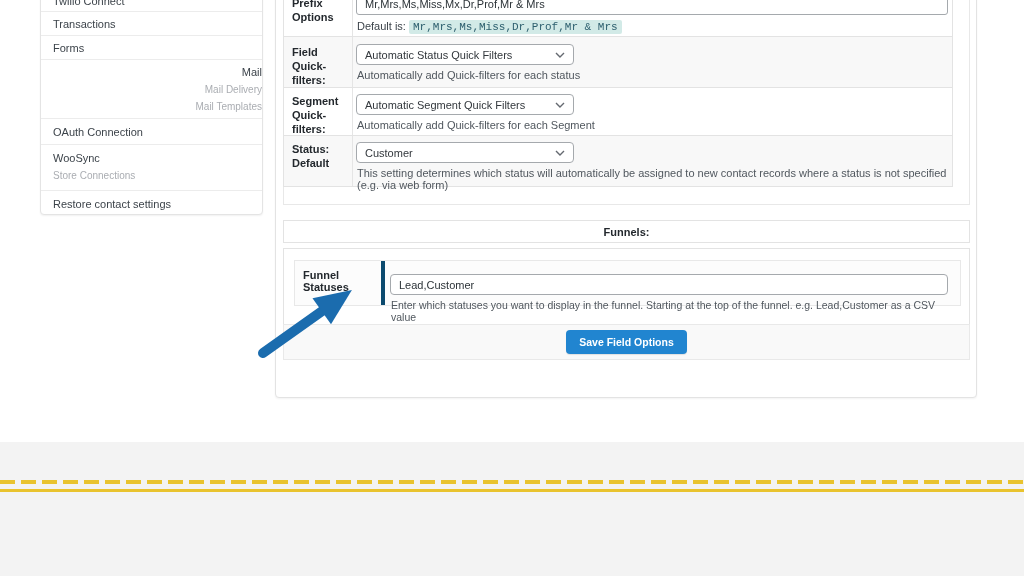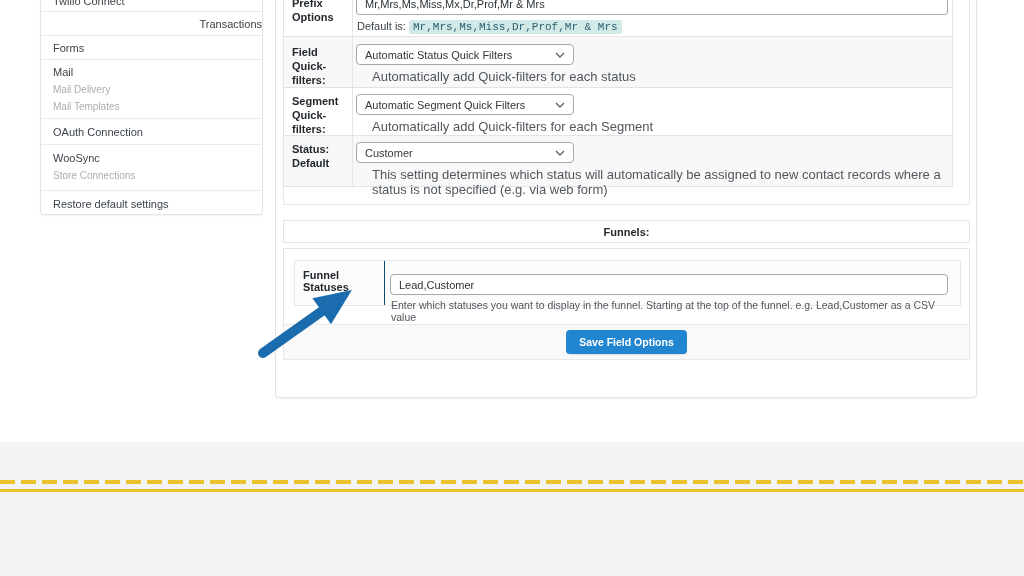--- a/index.html
+++ b/index.html
@@ -14,23 +14,23 @@
     position:absolute; left:40px; top:-26px; width:223px; height:241px;
     background:#fff; border:1px solid #e4e4e4; border-radius:4px;
     box-shadow:0 1px 2px rgba(0,0,0,.06);
     font-size:11px; color:#3c434a;
   }
   .sb-item { position:relative; border-bottom:1px solid #ececec; padding-left:12px; cursor:pointer; }
   .sb-item:last-child { border-bottom:none; }
   .sb-label { display:block; }
   .sb-sub { display:block; font-size:10px; color:#aaadb2; margin-top:6px; cursor:pointer; }
   .sb-twilio   { height:37px; } .sb-twilio .sb-label { padding-top:20px; }
-  .sb-trans    { height:24px;text-align:right; } .sb-trans .sb-label { padding-top:6px; }
+  .sb-trans    { height:24px; } .sb-trans .sb-label { padding-top:6px; }
   .sb-forms    { height:24px; } .sb-forms .sb-label { padding-top:6px; }
-  .sb-mail     { height:59px; } .sb-mail .sb-label { padding-top:6px; }
+  .sb-mail     { height:59px;text-align:right; } .sb-mail .sb-label { padding-top:6px; }
   .sb-oauth    { height:26px; } .sb-oauth .sb-label { padding-top:7px; }
   .sb-woosync  { height:46px; } .sb-woosync .sb-label { padding-top:7px; }
   .sb-restore  { height:25px; } .sb-restore .sb-label { padding-top:7px; }
 
   
   .main-panel {
     position:absolute; left:275px; top:-90px; width:702px; height:488px;
     background:#fff; border:1px solid #e3e3e3; border-radius:4px;
     box-shadow:0 1px 2px rgba(0,0,0,.05);
   }
@@ -72,39 +72,39 @@
   }
 
   .select {
     display:flex; align-items:center; justify-content:space-between;
     width:218px; height:21px; margin-top:7px; margin-left:1px;
     border:1px solid #a5a9ad; border-radius:4px; background:#fff;
     font-size:11px; color:#32373c; padding:0 8px; cursor:pointer;
   }
   .row-segment-qf .select, .row-status-default .select { margin-top:6px; }
   .chev { flex:0 0 auto; }
-  .desc { margin-top:4px; margin-left:17px; font-size:13px; color:#50575e; }
+  .desc { margin-top:4px; margin-left:2px; font-size:11px; color:#50575e; }
 
   
   .funnels-header {
     position:absolute; left:283px; top:220px; width:687px; height:23px;
     background:#fff; border:1px solid #e3e3e3;
     display:flex; align-items:center; justify-content:center;
     font-weight:bold; font-size:11px; color:#23282d;
   }
   .funnels-wrap {
     position:absolute; left:283px; top:248px; width:687px; height:91px;
     background:#fff; border:1px solid #e3e3e3;
   }
   .funnel-row {
     position:absolute; left:10px; top:11px; width:667px; height:46px;
     background:#fcfcfc; border:1px solid #e8e8e8; display:flex;
   }
   .funnel-label {
-    flex:0 0 90px; width:90px; border-right:1px solid #0c4a6e;
+    flex:0 0 90px; width:90px; border-right:4px solid #0c4a6e;
     font-weight:bold; font-size:11px; color:#23282d; padding:8px 0 0 8px;
   }
   .funnel-content { flex:1; }
   .funnel-input {
     display:block; width:558px; height:21px; margin:13px 0 0 5px;
     border:1px solid #a5a9ad; border-radius:4px; background:#fff;
     font-family:"Liberation Sans", sans-serif; font-size:11px; color:#2c3338;
     padding:0 8px; outline:none;
   }
   .funnel-desc { margin:4px 0 0 6px; font-size:10.5px; color:#50575e; }
@@ -156,21 +156,21 @@
       <span class="sb-sub">Mail Templates</span>
     </div>
     <div class="sb-item sb-oauth">
       <span class="sb-label">OAuth Connection</span>
     </div>
     <div class="sb-item sb-woosync">
       <span class="sb-label">WooSync</span>
       <span class="sb-sub">Store Connections</span>
     </div>
     <div class="sb-item sb-restore">
-      <span class="sb-label">Restore default settings</span>
+      <span class="sb-label">Restore contact settings</span>
     </div>
   </nav>
 
   <div class="main-panel"></div>
   <div class="fields-wrap"></div>
 
   <div class="fields-table">
 
     <div class="f-row row-prefix">
       <div class="f-label">Prefix Options</div>

